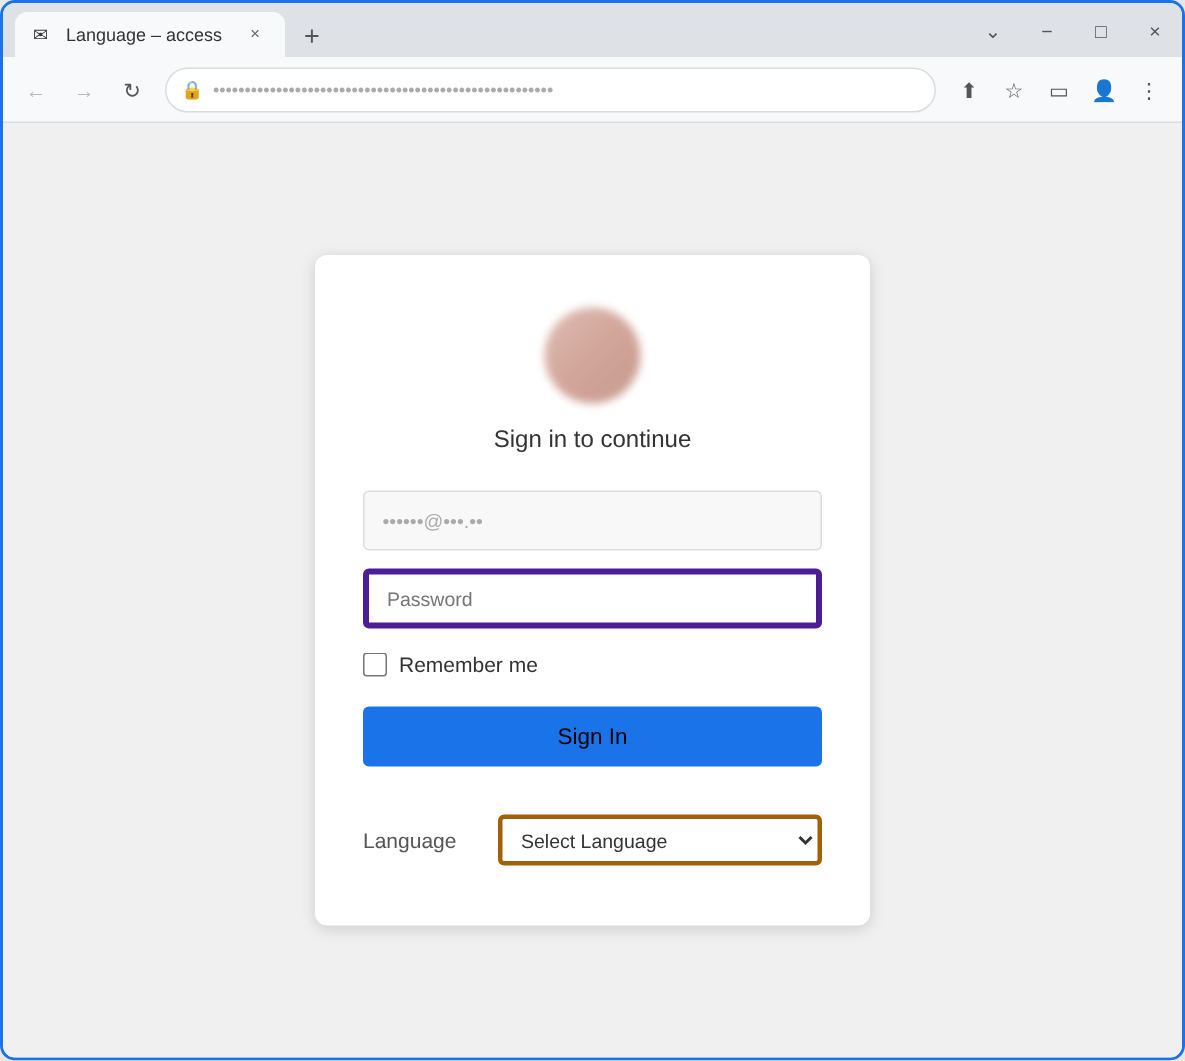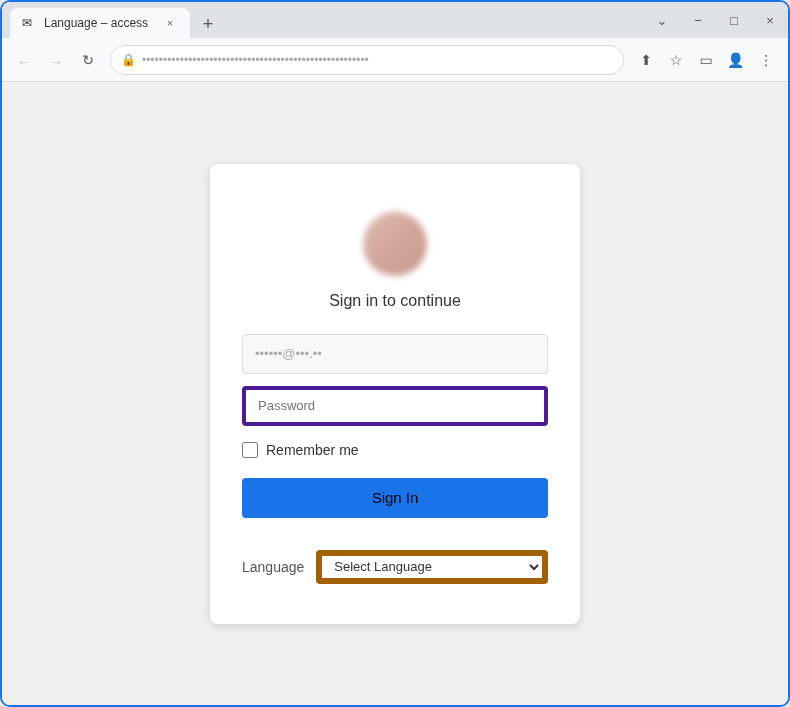--- a/index.html
+++ b/index.html
@@ -222,21 +222,21 @@
       color: #e07040;
       letter-spacing: -5px;
       opacity: 0.6;
     }
 
     
     .login-card {
       background: #fff;
       border-radius: 8px;
       width: 370px;
-      padding: 48px 32px 40px;
+      padding: 35px 32px 40px;
       box-shadow: 0 2px 10px rgba(0,0,0,0.15);
       position: relative;
       z-index: 1;
       display: flex;
       flex-direction: column;
       align-items: center;
     }
 
     .avatar-placeholder {
       width: 64px;
@@ -313,33 +313,33 @@
       font-size: 15px;
       font-weight: 500;
       cursor: pointer;
       margin-bottom: 32px;
     }
 
     .language-row {
       width: 100%;
       display: flex;
       align-items: center;
-      gap: 12px;
+      gap: 28px;
     }
 
     .language-label {
       font-size: 14px;
       color: #555;
       white-space: nowrap;
     }
 
     .language-select {
       flex: 1;
       height: 34px;
-      border: 6px solid #a16207;
+      border: 3px solid #a16207;
       border-radius: 4px;
       padding: 0 8px;
       font-size: 13px;
       color: #333;
       background: #fff;
       cursor: pointer;
       outline: none;
       appearance: auto;
     }
   </style>

